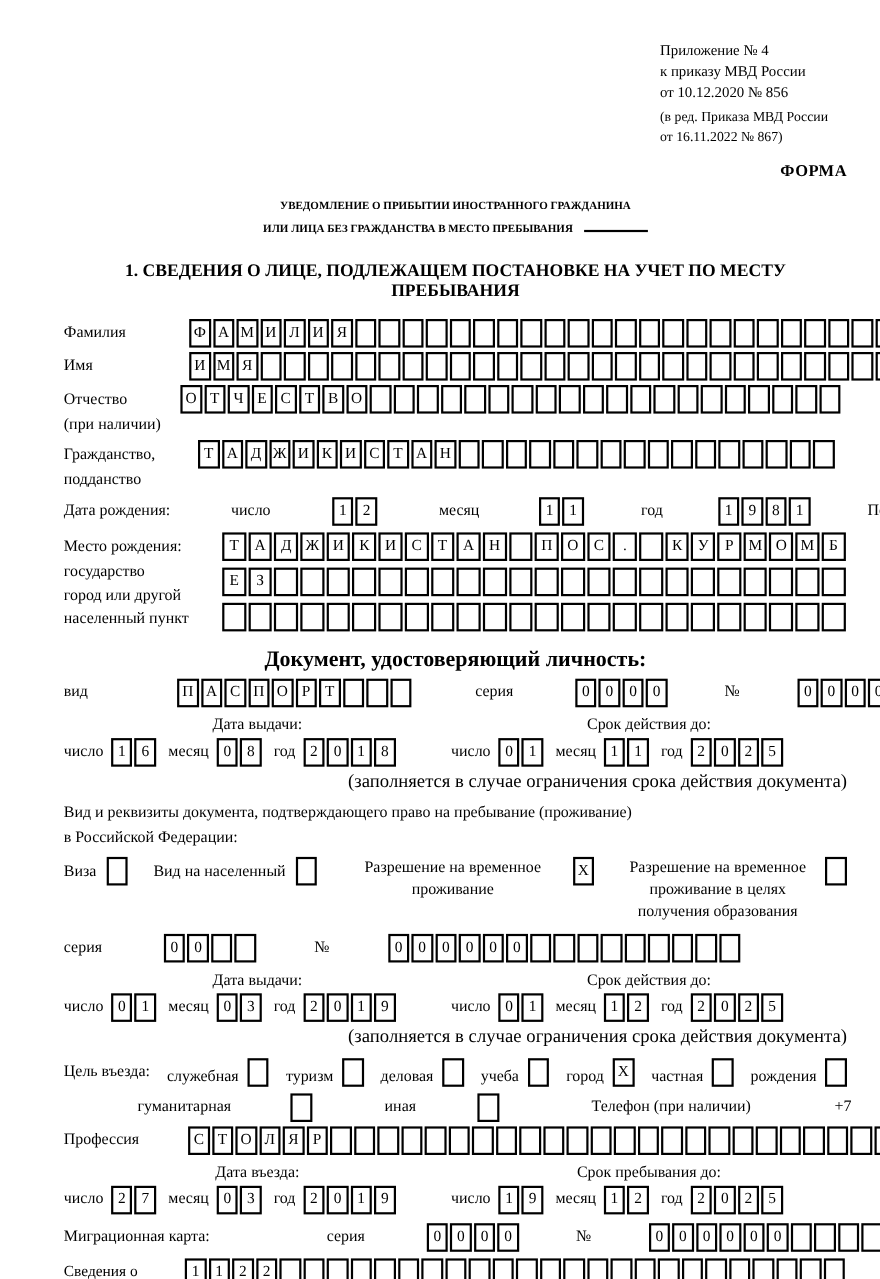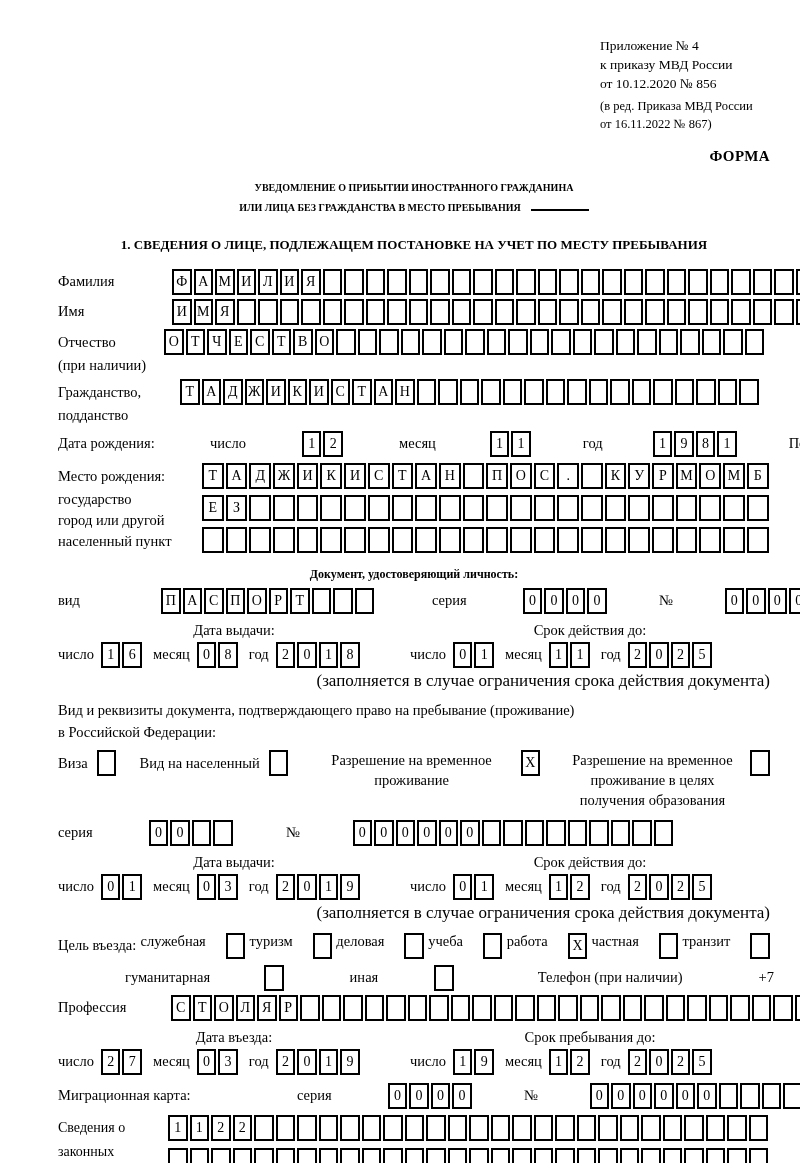--- a/index.html
+++ b/index.html
@@ -7,51 +7,51 @@
     width:800px;height:1163px;box-sizing:border-box;
     padding:36px 30px 0 58px;background:#fff;color:#000;
     font-family:"Liberation Serif","DejaVu Serif",serif;
     font-size:14.5px;position:relative;overflow:hidden;
   }
   .hdr{width:170px;margin-left:auto;font-size:13.5px;line-height:1.42;white-space:nowrap;}
   .hdr .ed{margin-top:5px;font-size:12.5px;}
   .forma{text-align:right;font-weight:bold;font-size:15px;margin-top:14px;letter-spacing:.4px;}
   .title{text-align:center;font-weight:bold;font-size:10px;margin-top:15px;line-height:1.5;}
   .uline{display:inline-block;width:58px;border-bottom:2px solid #000;height:14px;margin-left:10px;}
-  .sec{font-weight:bold;font-size:13px;margin-top:22px;text-align:center;margin-bottom:16px;}
+  .sec{font-weight:bold;font-size:16px;margin-top:22px;text-align:center;margin-bottom:16px;}
   .row{display:flex;align-items:center;margin-bottom:4px;gap:44px;}
   .rowt{display:flex;align-items:flex-start;margin-bottom:4px;}
   .cells{display:flex;gap:2px;flex:none;}
   .cell{box-sizing:border-box;width:19.5px;height:26px;border:2px solid #000;
         display:flex;align-items:center;justify-content:center;font-size:14px;
         flex:none;background:#fff;}
   .cells.wide .cell{width:21.7px;}
   .lbl{flex:none;}
   .l70{width:70px;}
   .two{line-height:20px;}
   .two .fl{line-height:26px;}
   .l106{width:106px;}
   .l122{width:122px;}
-  .mh{text-align:center;font-weight:bold;font-size:12px;margin:8px 0 6px 0;}
+  .mh{text-align:center;font-weight:bold;font-size:20px;margin:8px 0 6px 0;}
   .dates{display:flex;margin-top:8px;}
   .dcol-l{width:352px;flex:none;}
   .dcol-r{flex:1;}
   .dhead{text-align:center;margin-bottom:3px;}
   .drow{display:flex;align-items:center;}
   .drow .lbl{margin-right:7px;}
   .drow .cells{margin-right:11px;}
   .note{text-align:right;font-size:17px;margin-top:3px;}
   .intro{line-height:1.55;margin-top:8px;}
   .opts{display:flex;justify-content:space-between;align-items:flex-start;margin-top:6px;}
   .opt{display:flex;align-items:flex-start;gap:9px;}
   .opt .ol{line-height:26px;}
   .opt .olw{width:200px;text-align:center;line-height:20px;}
   .opt .olw2{width:178px;text-align:center;line-height:20px;}
   .purpose{display:flex;justify-content:space-between;align-items:center;margin-top:10px;margin-bottom:6px;}
-  .pi{display:flex;align-items:flex-start;gap:20px;}
+  .pi{display:flex;align-items:flex-end;gap:8px;}
   .bp{display:flex;align-items:flex-start;margin:6px 0 2px 0;}
   .bplbl{width:144px;flex:none;line-height:21px;}
   .bplbl .fl{line-height:26px;}
   .bpcells > .cells{margin-bottom:6px;}
   .reps{display:flex;align-items:flex-start;margin-top:6px;}
   .replbl{width:110px;flex:none;line-height:21.5px;font-size:14px;}
   .replbl .fl{line-height:26px;}
   .repcells > .cells{margin-bottom:7px;}
 </style>
 </head>
@@ -556,33 +556,33 @@
           <span class="cell"></span>
         </span>
     </span>
     <span class="pi">
       <span>учеба</span>
       <span class="cells">
           <span class="cell"></span>
         </span>
     </span>
     <span class="pi">
-      <span>работа</span>
+      <span>город</span>
       <span class="cells">
           <span class="cell">X</span>
         </span>
     </span>
     <span class="pi">
       <span>частная</span>
       <span class="cells">
           <span class="cell"></span>
         </span>
     </span>
     <span class="pi">
-      <span>транзит</span>
+      <span>рождения</span>
       <span class="cells">
           <span class="cell"></span>
         </span>
     </span>
   </div>
 
   <div class="row" style="margin-left:67px;">
     <span class="lbl" style="margin-right:10px;">гуманитарная</span>
     <span class="cells">
         <span class="cell"></span>

